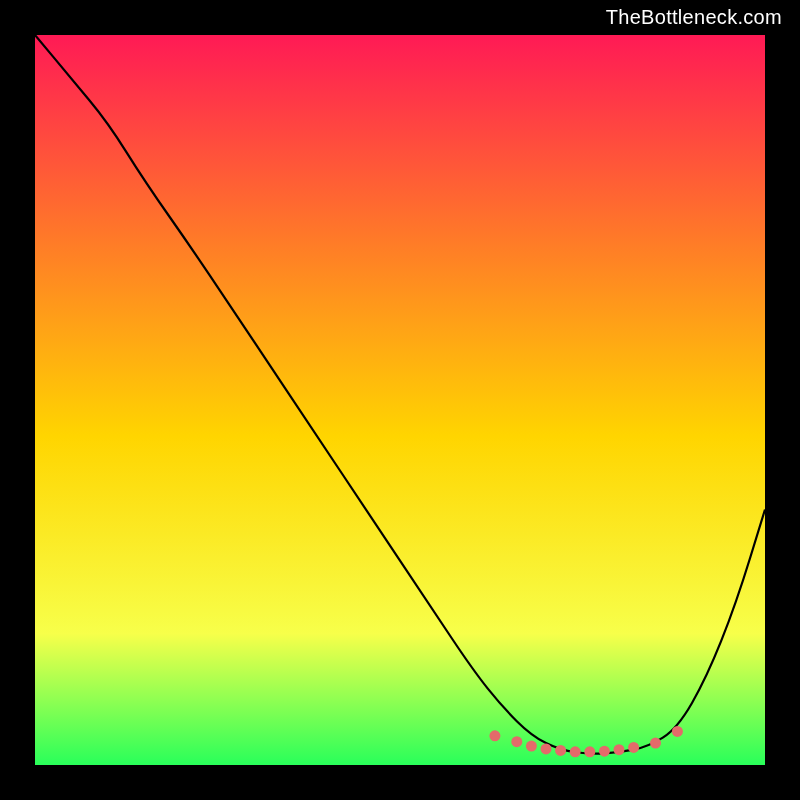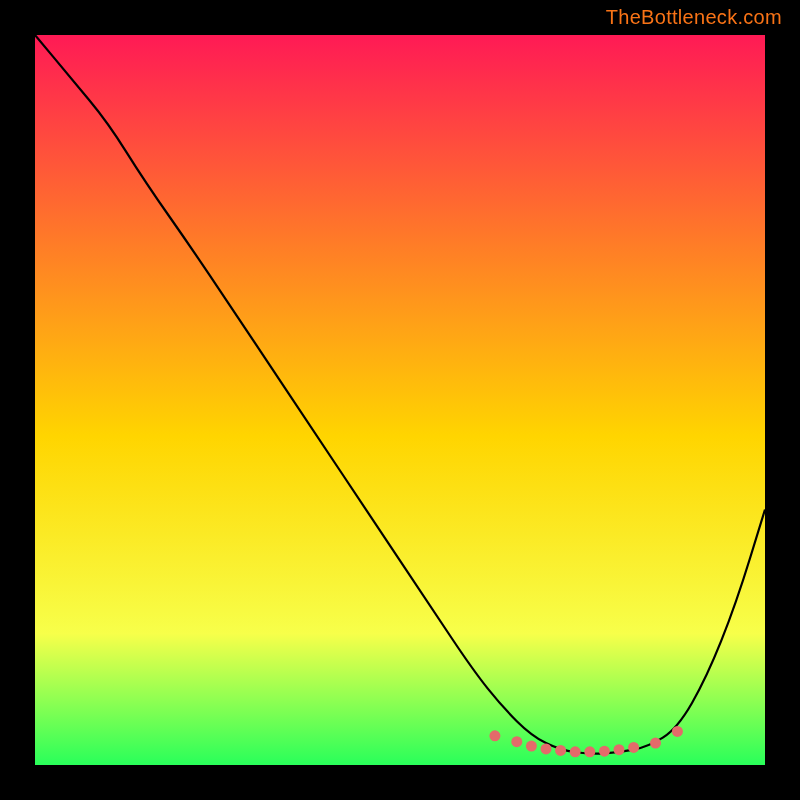--- a/index.html
+++ b/index.html
@@ -24,21 +24,21 @@
     width: 730px;
     height: 730px;
   }
   .plot-area svg {
     display: block;
   }
   .watermark {
     position: absolute;
     top: 6px;
     right: 18px;
-    color: #f97316;
+    color: #ffffff;
     font-size: 20px;
     font-weight: 400;
     letter-spacing: 0.3px;
   }
 </style>
 </head>
 <body>
 
 <div class="outer">
 

